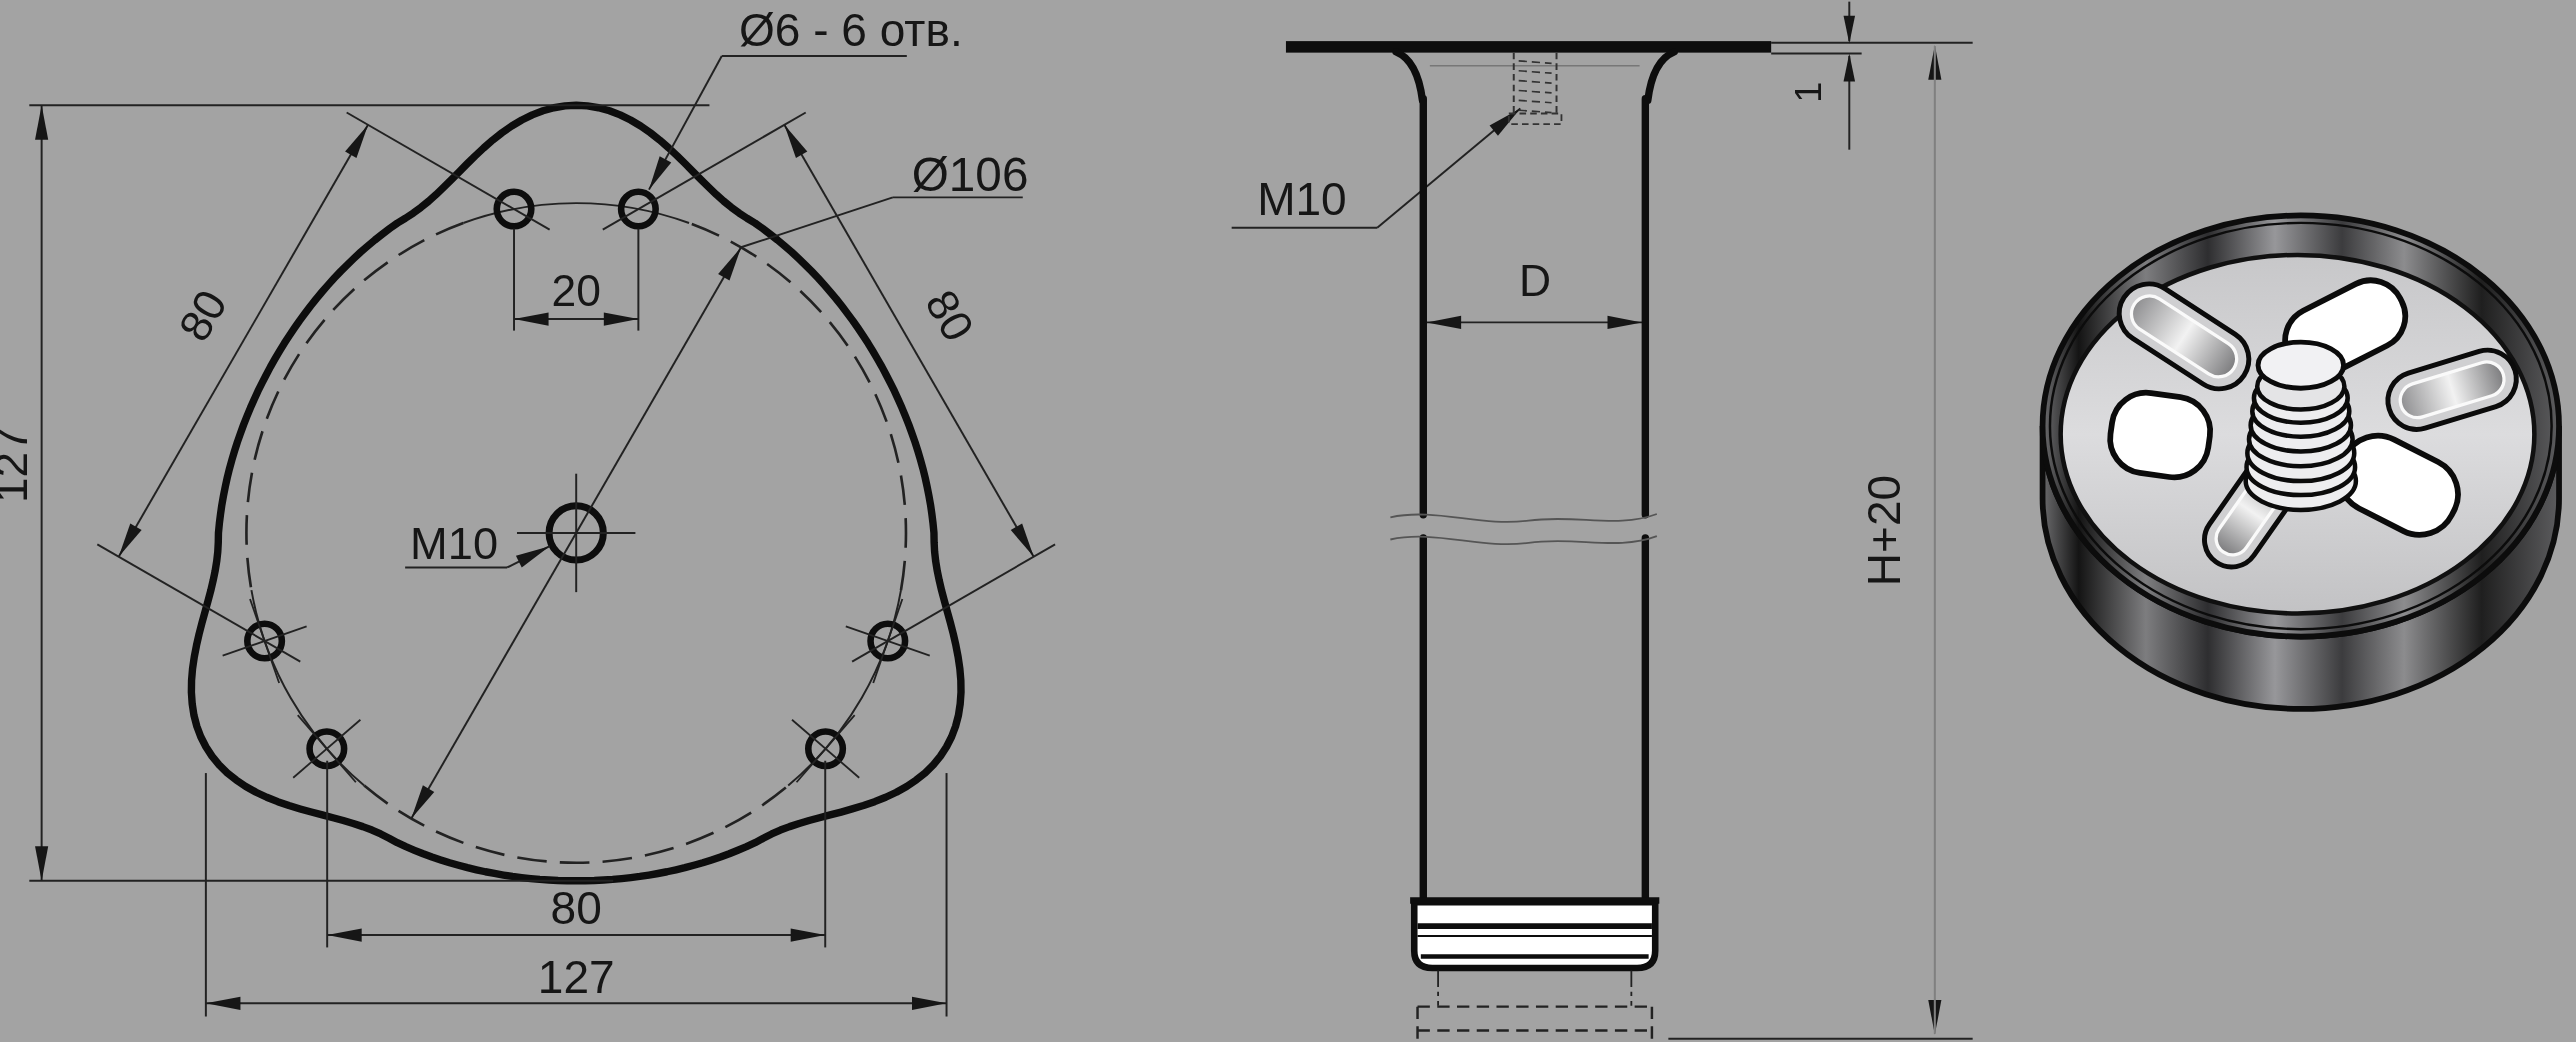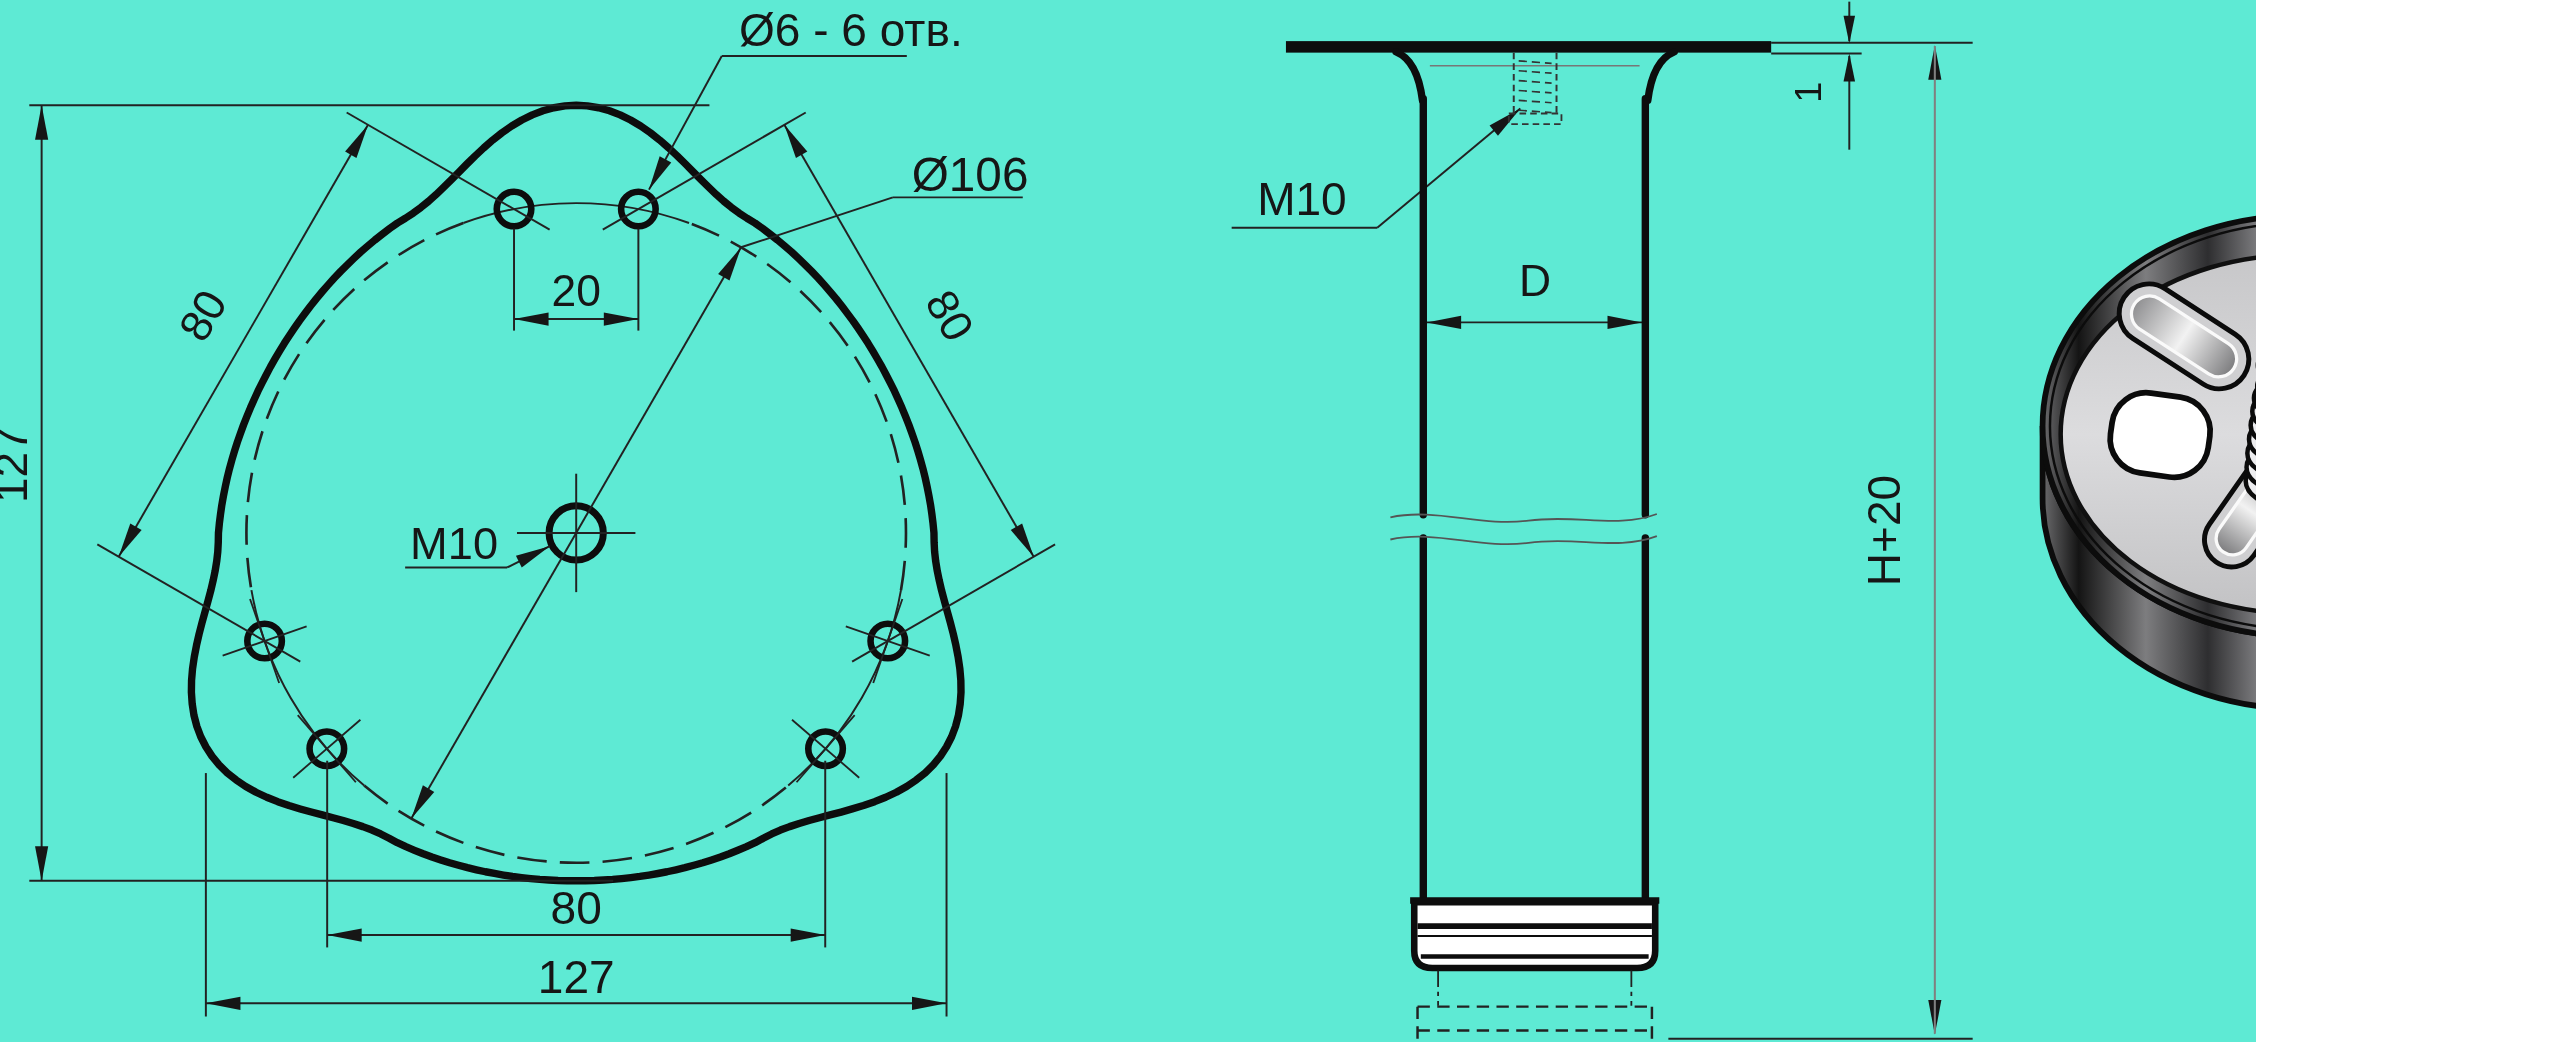--- a/index.html
+++ b/index.html
@@ -1,16 +1,16 @@
 <!DOCTYPE html>
 <html style="font-size:13px"><head>
 <meta charset="utf-8">
 <style>
   html,body{margin:0;padding:0;background:#ffffff;}
-  .canvas{position:relative;width:2256px;height:1042px;background:#5eead4;overflow:hidden;}
+  .canvas{position:relative;width:2576px;height:1042px;background:#a3a3a3;overflow:hidden;}
   svg{position:absolute;left:0;top:0;}
   text{font-family:"Liberation Sans", sans-serif;fill:#161616;}
   .thick{stroke:#0d0d0d;stroke-width:9;fill:none;stroke-linecap:round;}
 </style>
 </head>
 <body>
 
 <div class="canvas">
 <svg id="sheet" width="2576" height="1042" viewBox="0 0 3131 1267">
   <defs>

